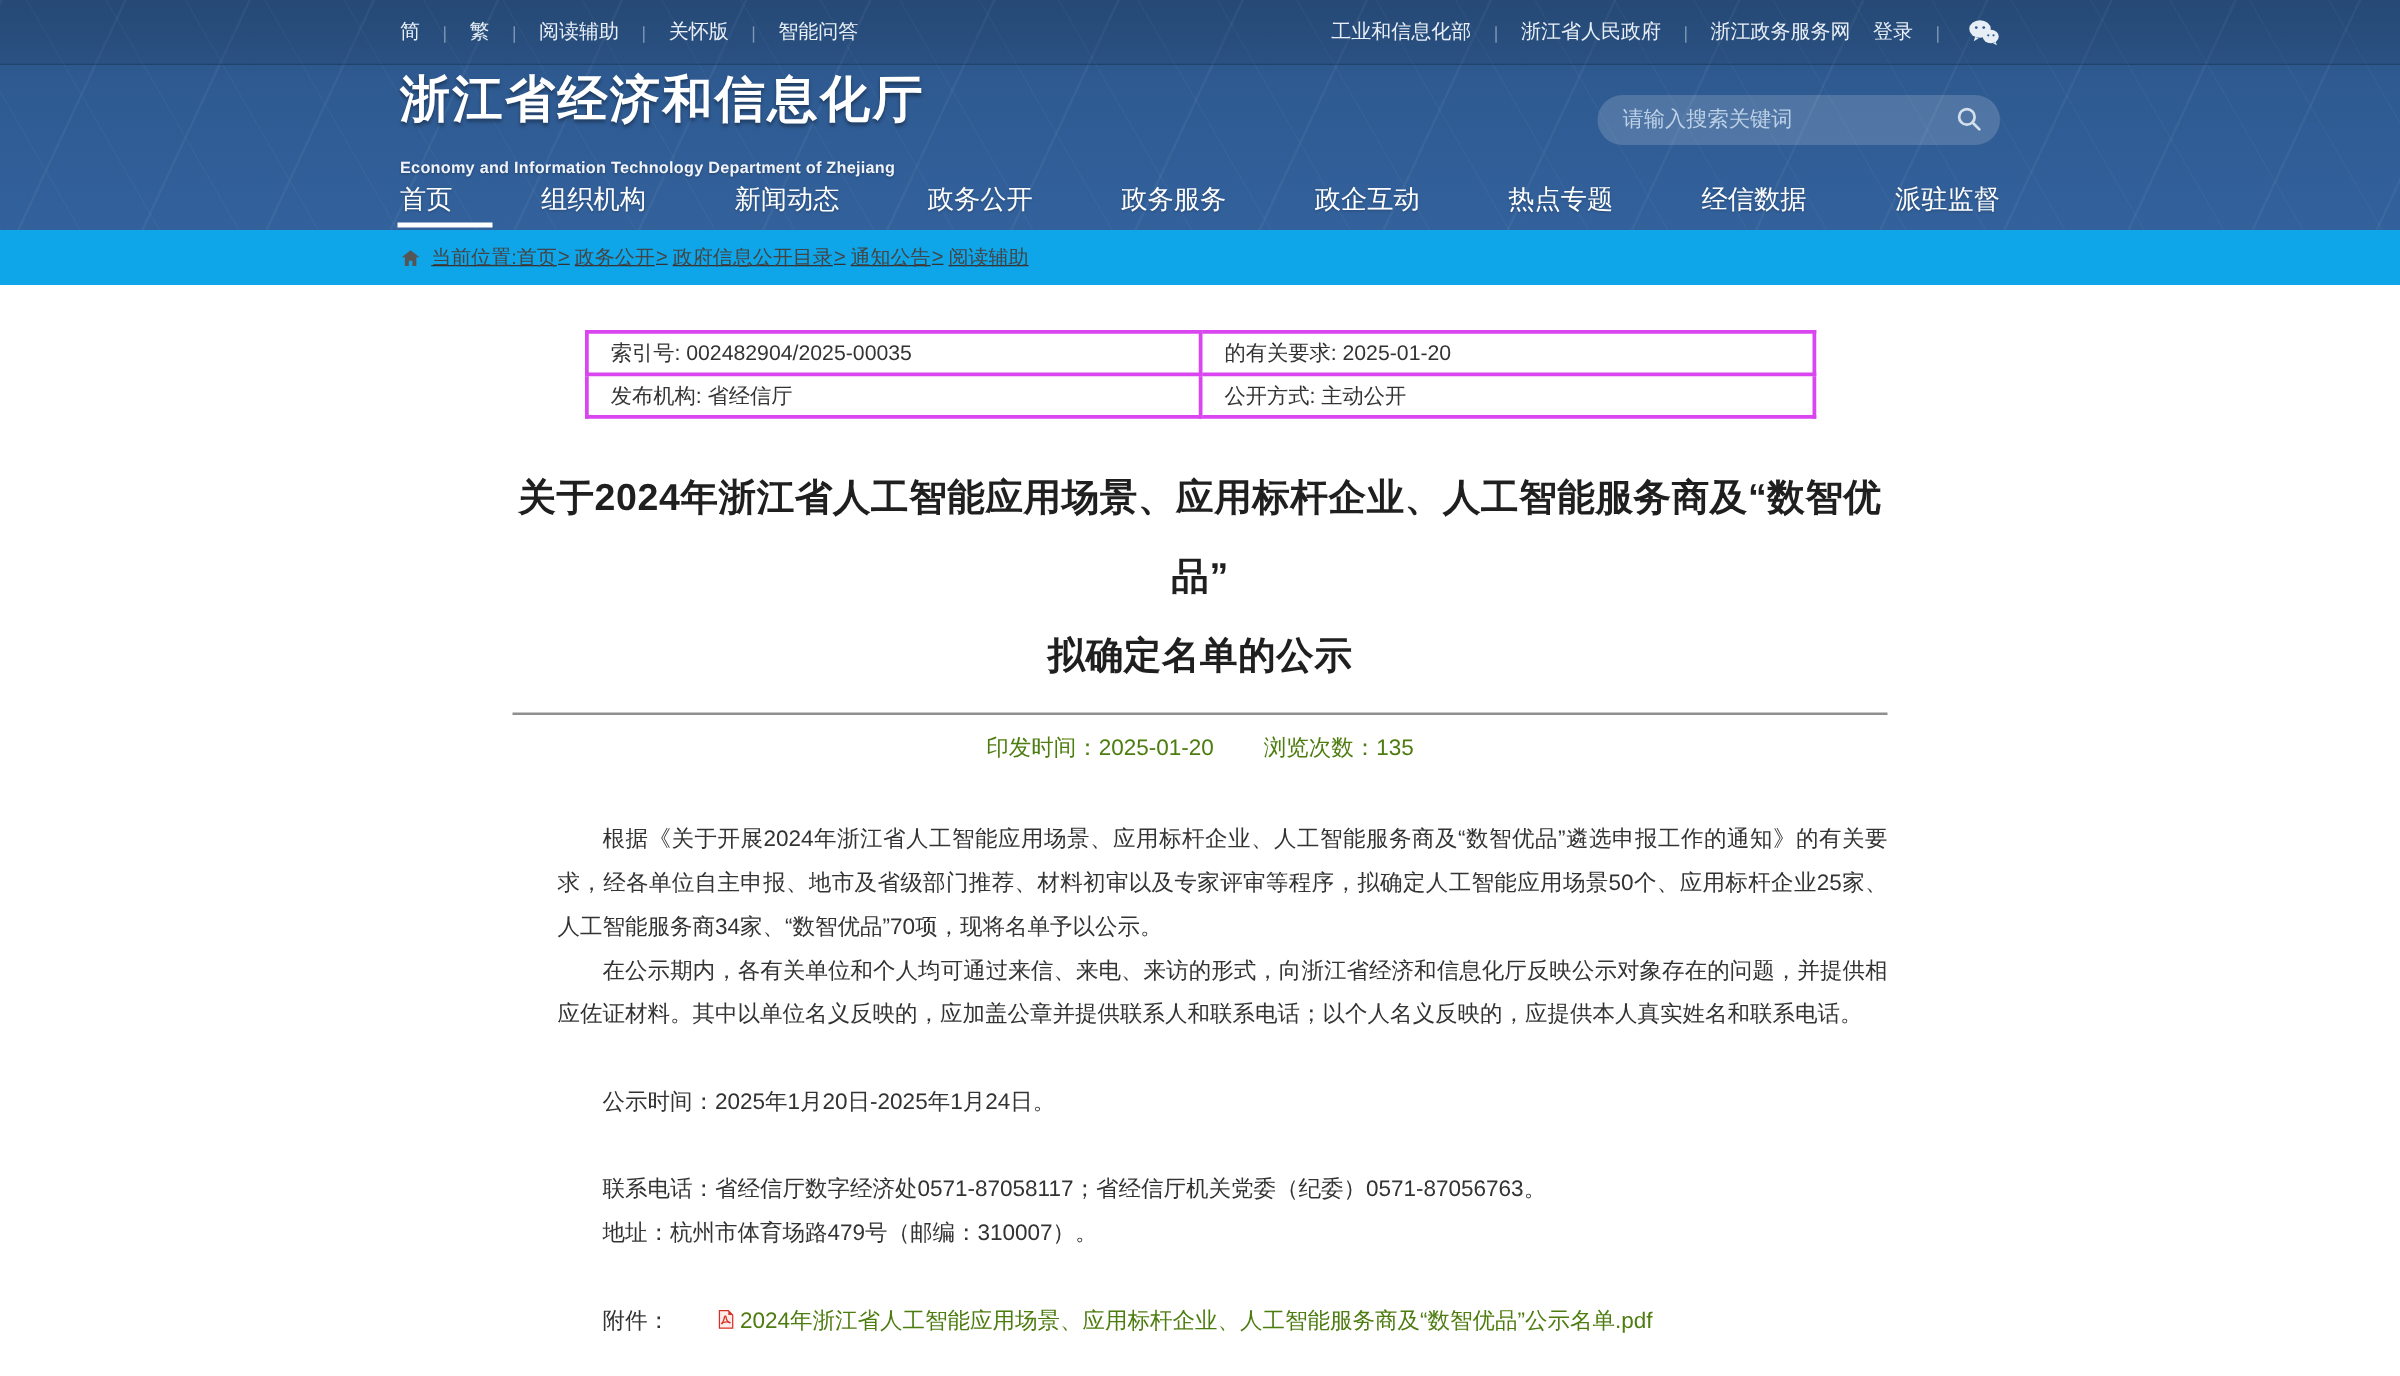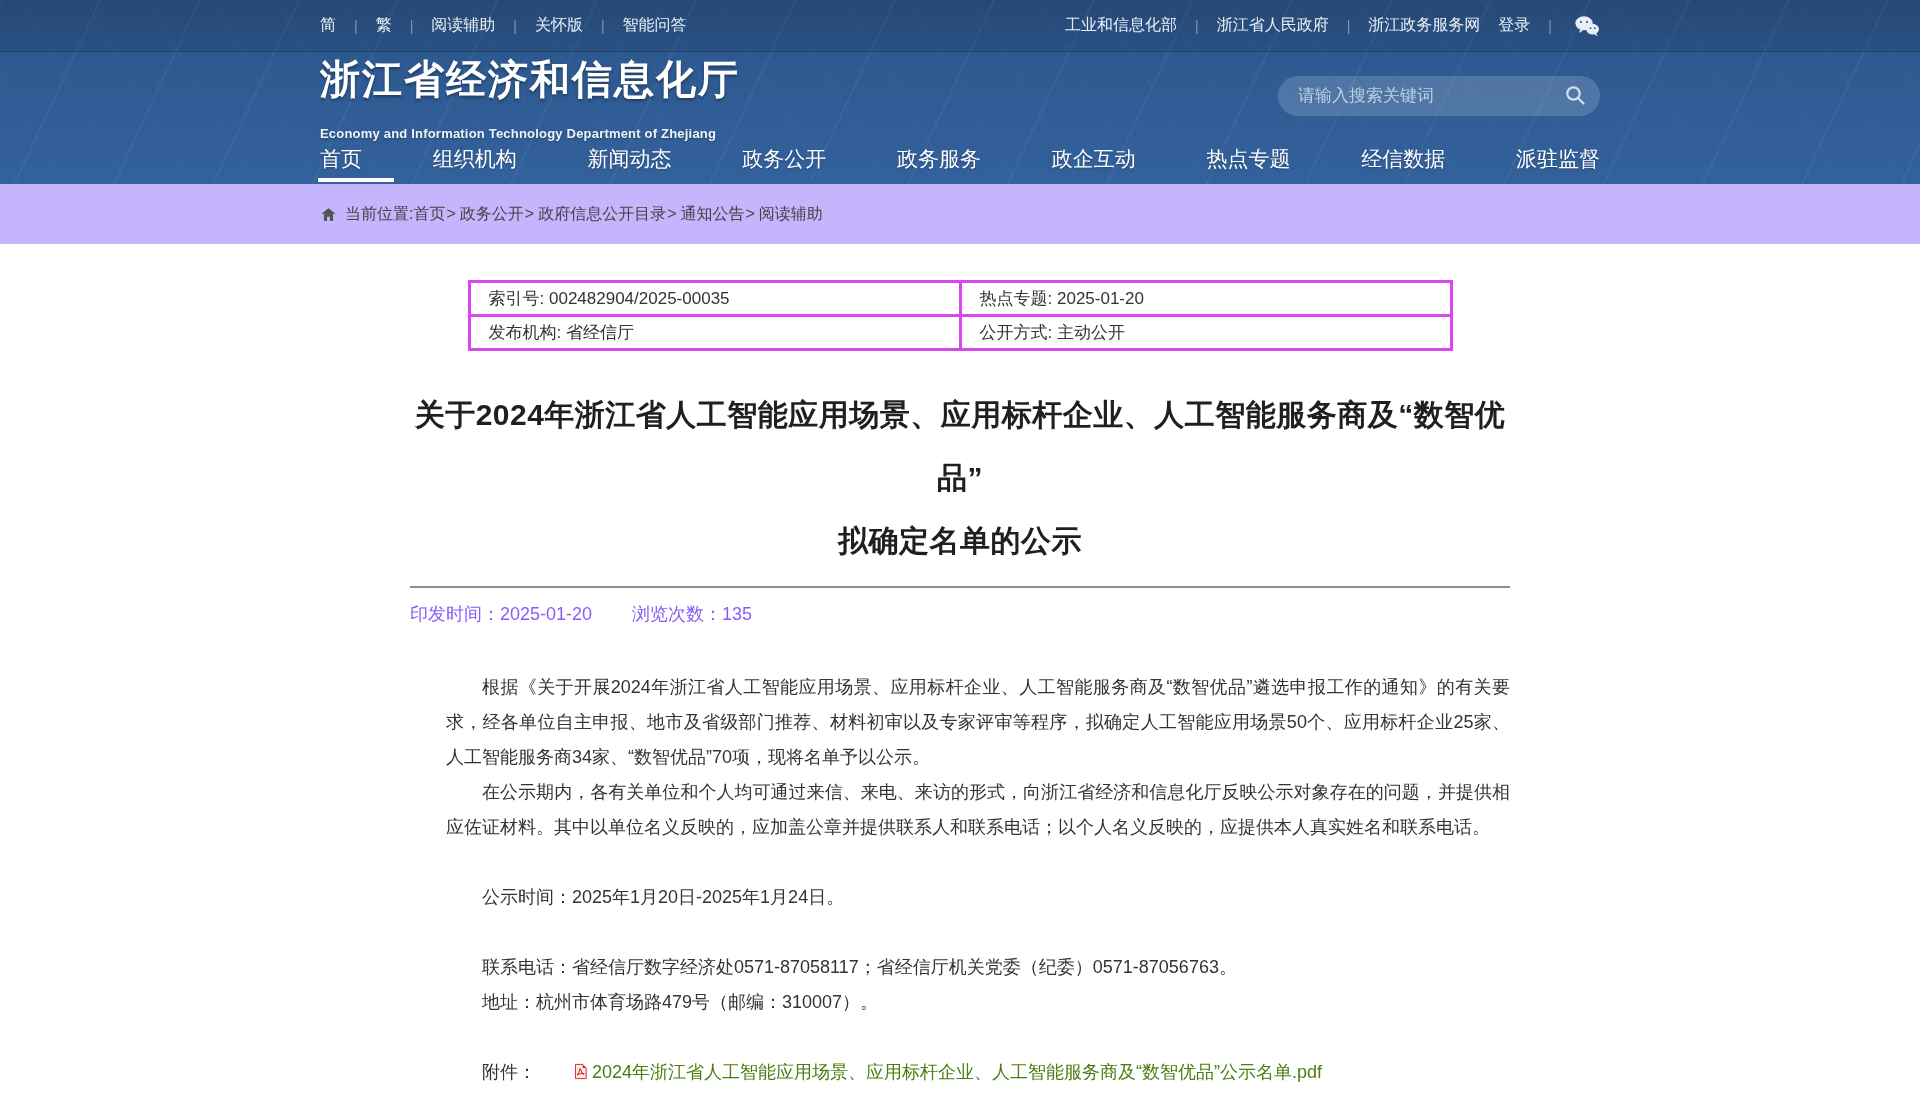--- a/index.html
+++ b/index.html
@@ -65,42 +65,42 @@
   .nav-item {
     position:relative; color:#fff; font-size:21px; cursor:pointer;
     display:flex; align-items:center; padding-bottom:6px;
     text-shadow:0 1px 2px rgba(0,0,0,0.25);
   }
   .nav-item.active::after {
     content:""; position:absolute; left:-2px; bottom:2px; width:76px; height:4px; background:#fff;
   }
 
   
-  .breadcrumb-bar { background:#c4b5fd; height:60px; }
+  .breadcrumb-bar { background:#0ea5e9; height:44px;text-decoration:underline; }
   .bc-row { display:flex; align-items:center; height:100%; font-size:16px; color:#444; }
   .bc-home-icon { display:flex; align-items:center; margin-right:8px; }
   .bc-prefix { color:#444; }
   .bc-link { color:#444; cursor:pointer; }
   .bc-sep { color:#444; margin:0 4px 0 1px; }
 
   
   .doc { width:1100px; margin:0 auto; padding-top:36px; }
   .meta-table {
     width:985px; margin:0 auto; border-collapse:collapse; font-size:17px; color:#333;
   }
   .meta-table td {
     border:3px solid #d946ef; height:34px; padding:2px 8px 2px 18px; width:50%;
     white-space:nowrap;
   }
   .doc-title {
     margin-top:32px; text-align:center; color:#1f1f1f;
     font-size:30px; font-weight:700; line-height:63px; letter-spacing:0.5px;
   }
   .title-divider { margin-top:14px; border-bottom:2px solid #8f8f8f; }
-  .doc-meta { margin-top:14px; font-size:18px; color:#8b5cf6; }
+  .doc-meta { margin-top:14px; text-align:center; font-size:18px; color:#4d7c0f; }
   .doc-meta .meta-gap { display:inline-block; width:40px; }
 
   .doc-body { margin-top:44px; font-size:18px; line-height:35px; color:#333; }
   .doc-body p { text-indent:2em; text-align:justify;margin-left:36px; }
   .gap-before { margin-top:35px; }
   .attachment-link { color:#4d7c0f; cursor:pointer; text-decoration:none; }
   .pdf-icon { display:inline-block; vertical-align:-2px; margin-right:3px; }
 
   .signature { margin-top:48px; text-align:right; }
   .signature-inner { display:inline-block; text-align:center; line-height:35px; }
@@ -207,21 +207,21 @@
   <main class="doc">
 
     <table class="meta-table">
       <tbody>
         <tr>
           <td>
             <span>索引号:</span>
             <span>002482904/2025-00035</span>
           </td>
           <td>
-            <span>热点专题:</span>
+            <span>的有关要求:</span>
             <span>2025-01-20</span>
           </td>
         </tr>
         <tr>
           <td>
             <span>发布机构:</span>
             <span>省经信厅</span>
           </td>
           <td>
             <span>公开方式:</span>

